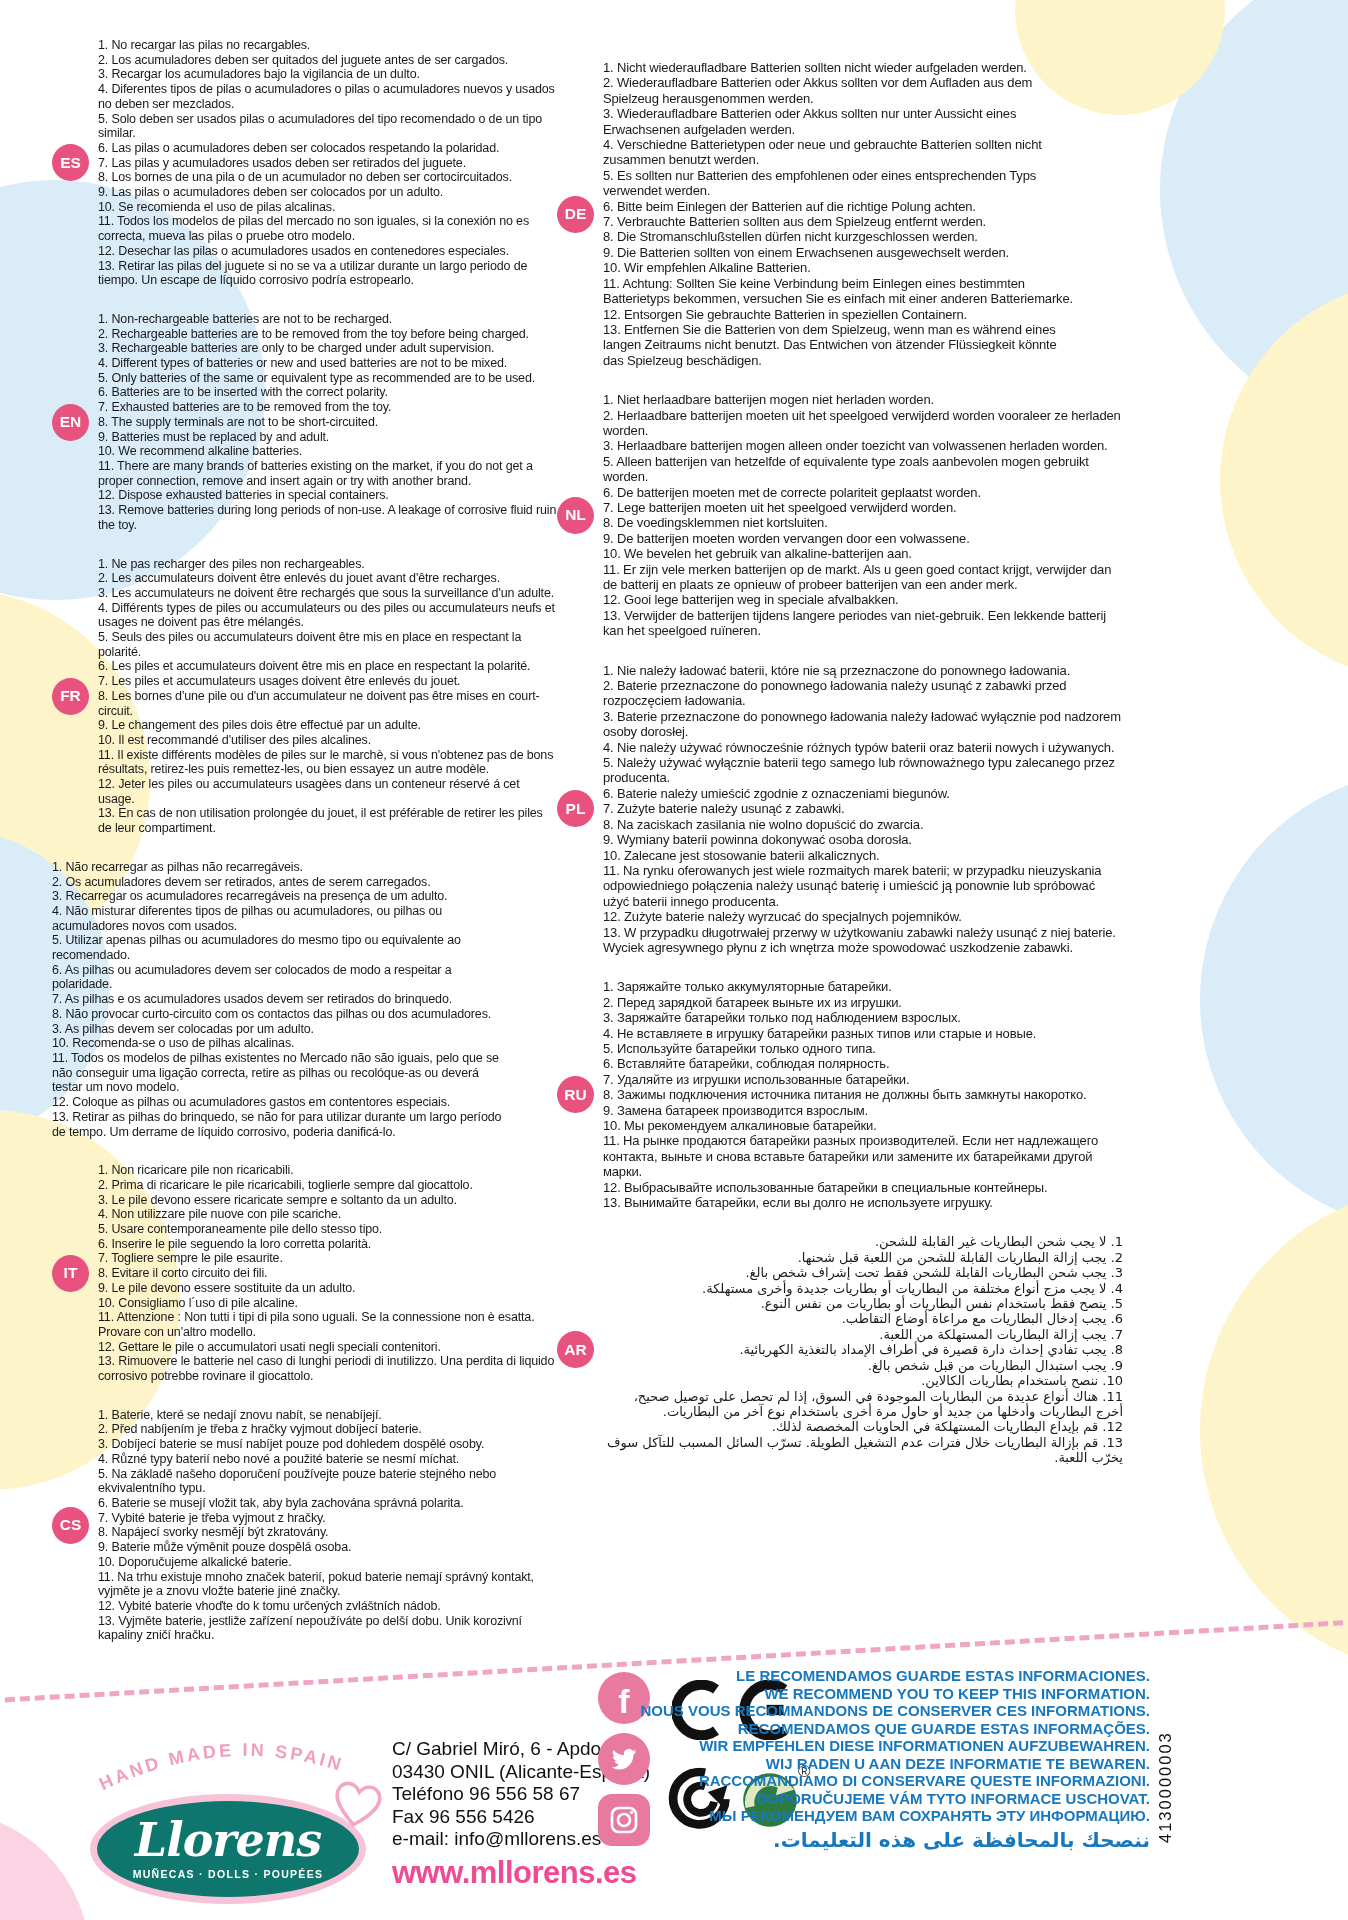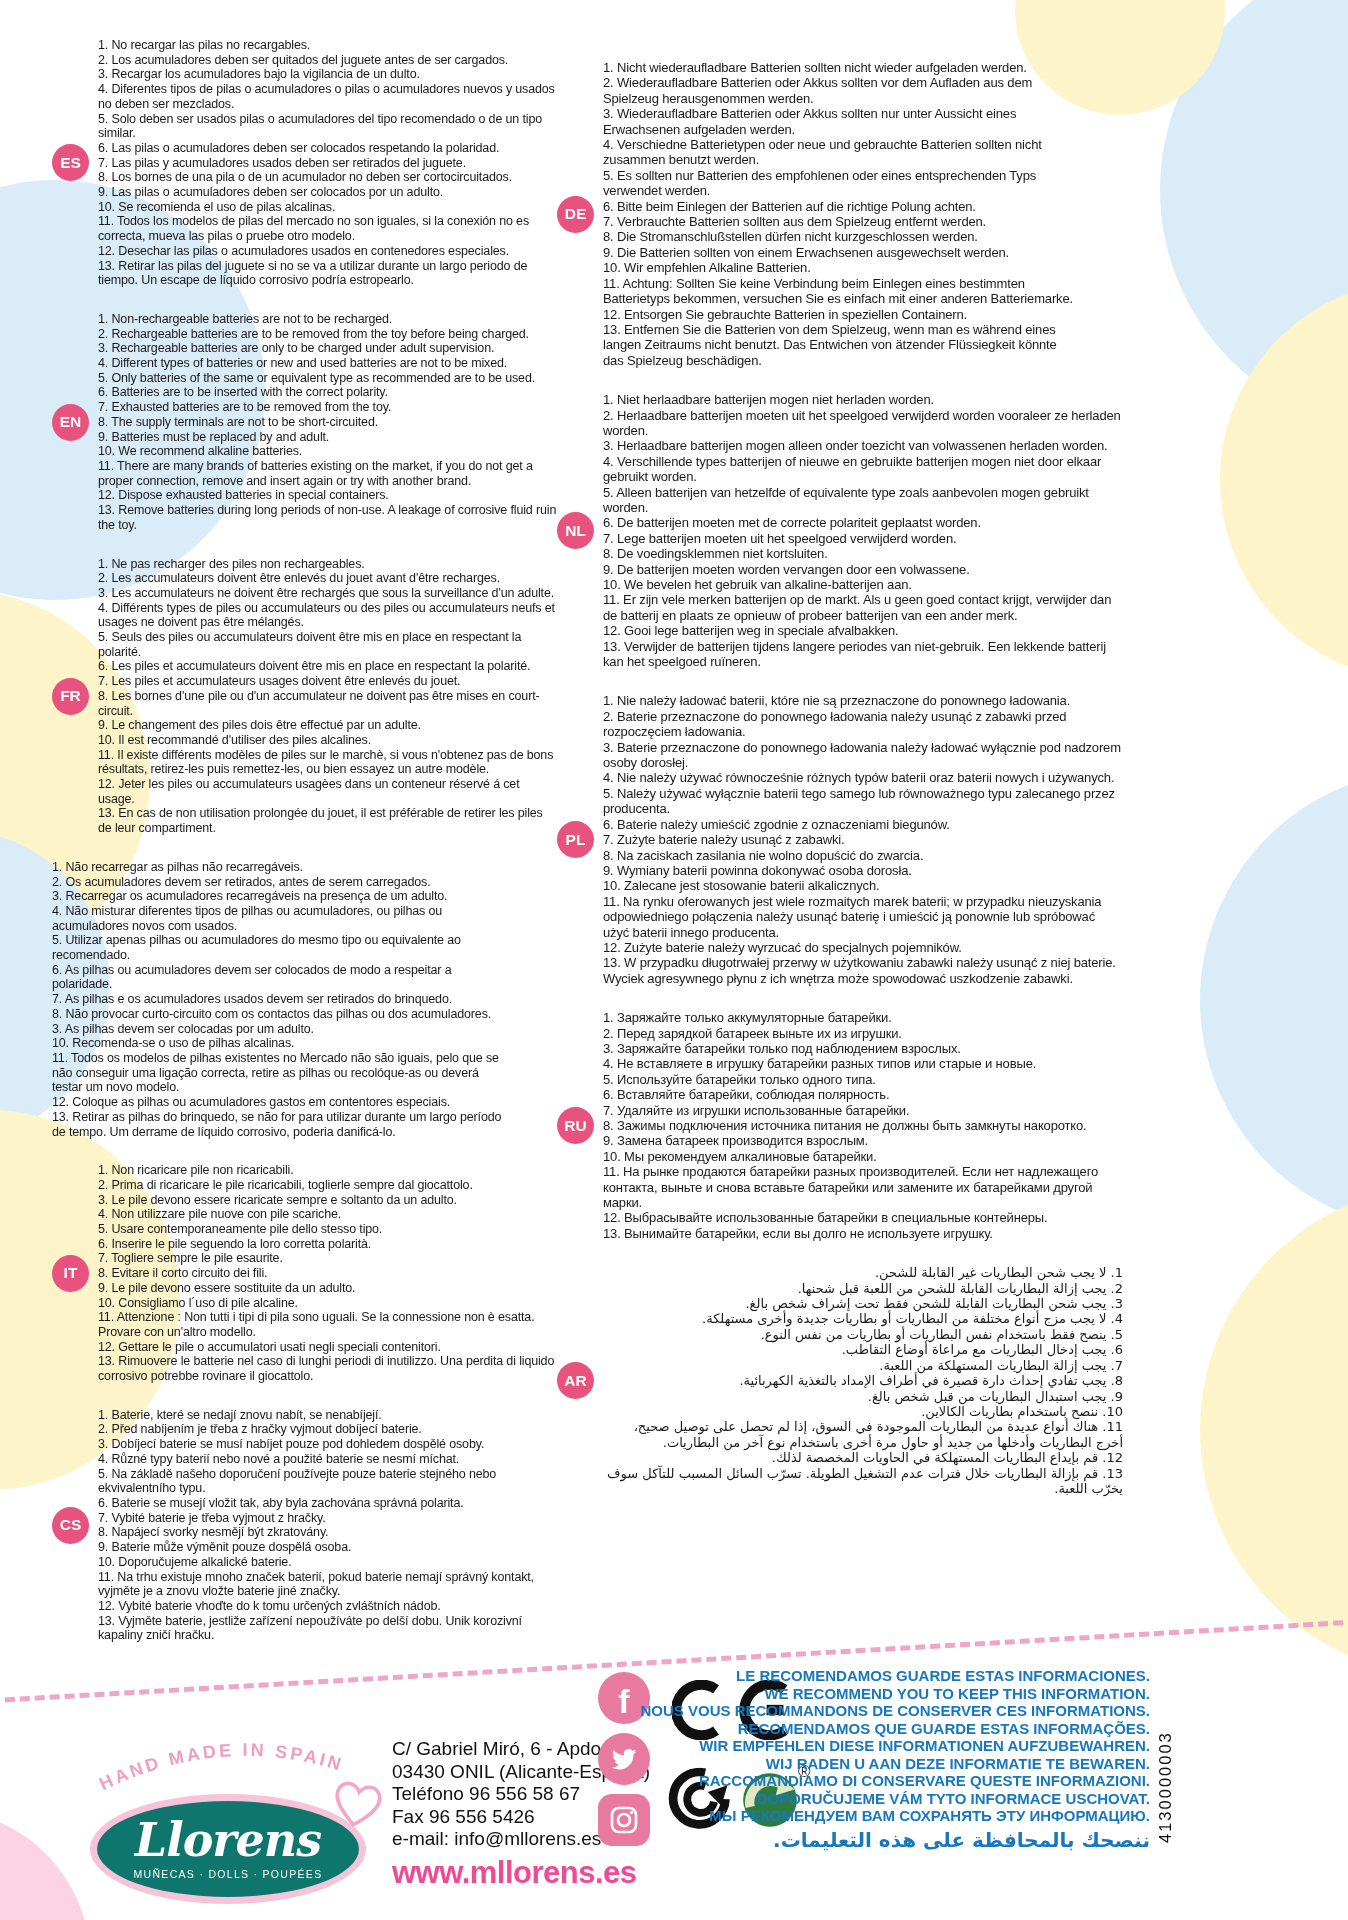--- a/index.html
+++ b/index.html
@@ -47,21 +47,21 @@
   .logo{position:absolute;left:78px;top:1732px;width:330px;z-index:3;}
   .logo-ellipse{
     width:262px;height:96px;margin:-8px 0 0 12px;border-radius:50%;
     background:#0f766e;border:7px solid #f7c3d8;position:relative;
     display:flex;flex-direction:column;align-items:center;justify-content:center;
   }
   .logo-script{
     font-family:"DejaVu Serif",serif;font-style:italic;font-weight:bold;
     font-size:46px;color:#ffffff;line-height:44px;letter-spacing:-1px;
   }
-  .logo-tagline{font-size:10.5px;font-weight:normal;color:#ffffff;letter-spacing:1.3px;margin-top:6px;}
+  .logo-tagline{font-size:10.5px;font-weight:bold;color:#ffffff;letter-spacing:1.3px;margin-top:6px;}
   .logo-heart{position:absolute;left:232px;top:-22px;transform:rotate(10deg);}
   .address{position:absolute;left:392px;top:1738px;z-index:3;width:300px;}
   .addr-line{font-size:19px;line-height:22.5px;color:#111;}
   .website{font-size:31px;font-weight:bold;color:#ee4b95;margin-top:4px;letter-spacing:-0.5px;}
   .socials{position:absolute;left:598px;top:1672px;z-index:3;}
   .social{
     width:52px;height:52px;border-radius:50%;background:#e8799f;margin-bottom:9px;
     display:flex;align-items:center;justify-content:center;color:#fff;
   }
   .social.insta{border-radius:14px;}
@@ -249,21 +249,20 @@
     </div>
 
     <div class="section">
       <div class="badge-col">
           <div class="badge">NL</div>
         </div>
       <div class="sec-text">
           <div class="line">1. Niet herlaadbare batterijen mogen niet herladen worden.</div>
           <div class="line">2. Herlaadbare batterijen moeten uit het speelgoed verwijderd worden vooraleer ze herladen worden.</div>
           <div class="line">3. Herlaadbare batterijen mogen alleen onder toezicht van volwassenen herladen worden.</div>
-          <div class="line">4. Verschillende types batterijen of nieuwe en gebruikte batterijen mogen niet door elkaar gebruikt worden.</div>
           <div class="line">5. Alleen batterijen van hetzelfde of equivalente type zoals aanbevolen mogen gebruikt worden.</div>
           <div class="line">6. De batterijen moeten met de correcte polariteit geplaatst worden.</div>
           <div class="line">7. Lege batterijen moeten uit het speelgoed verwijderd worden.</div>
           <div class="line">8. De voedingsklemmen niet kortsluiten.</div>
           <div class="line">9. De batterijen moeten worden vervangen door een volwassene.</div>
           <div class="line">10. We bevelen het gebruik van alkaline-batterijen aan.</div>
           <div class="line">11. Er zijn vele merken batterijen op de markt. Als u geen goed contact krijgt, verwijder dan de batterij en plaats ze opnieuw of probeer batterijen van een ander merk.</div>
           <div class="line">12. Gooi lege batterijen weg in speciale afvalbakken.</div>
           <div class="line">13. Verwijder de batterijen tijdens langere periodes van niet-gebruik. Een lekkende batterij kan het speelgoed ruïneren.</div>
         </div>

